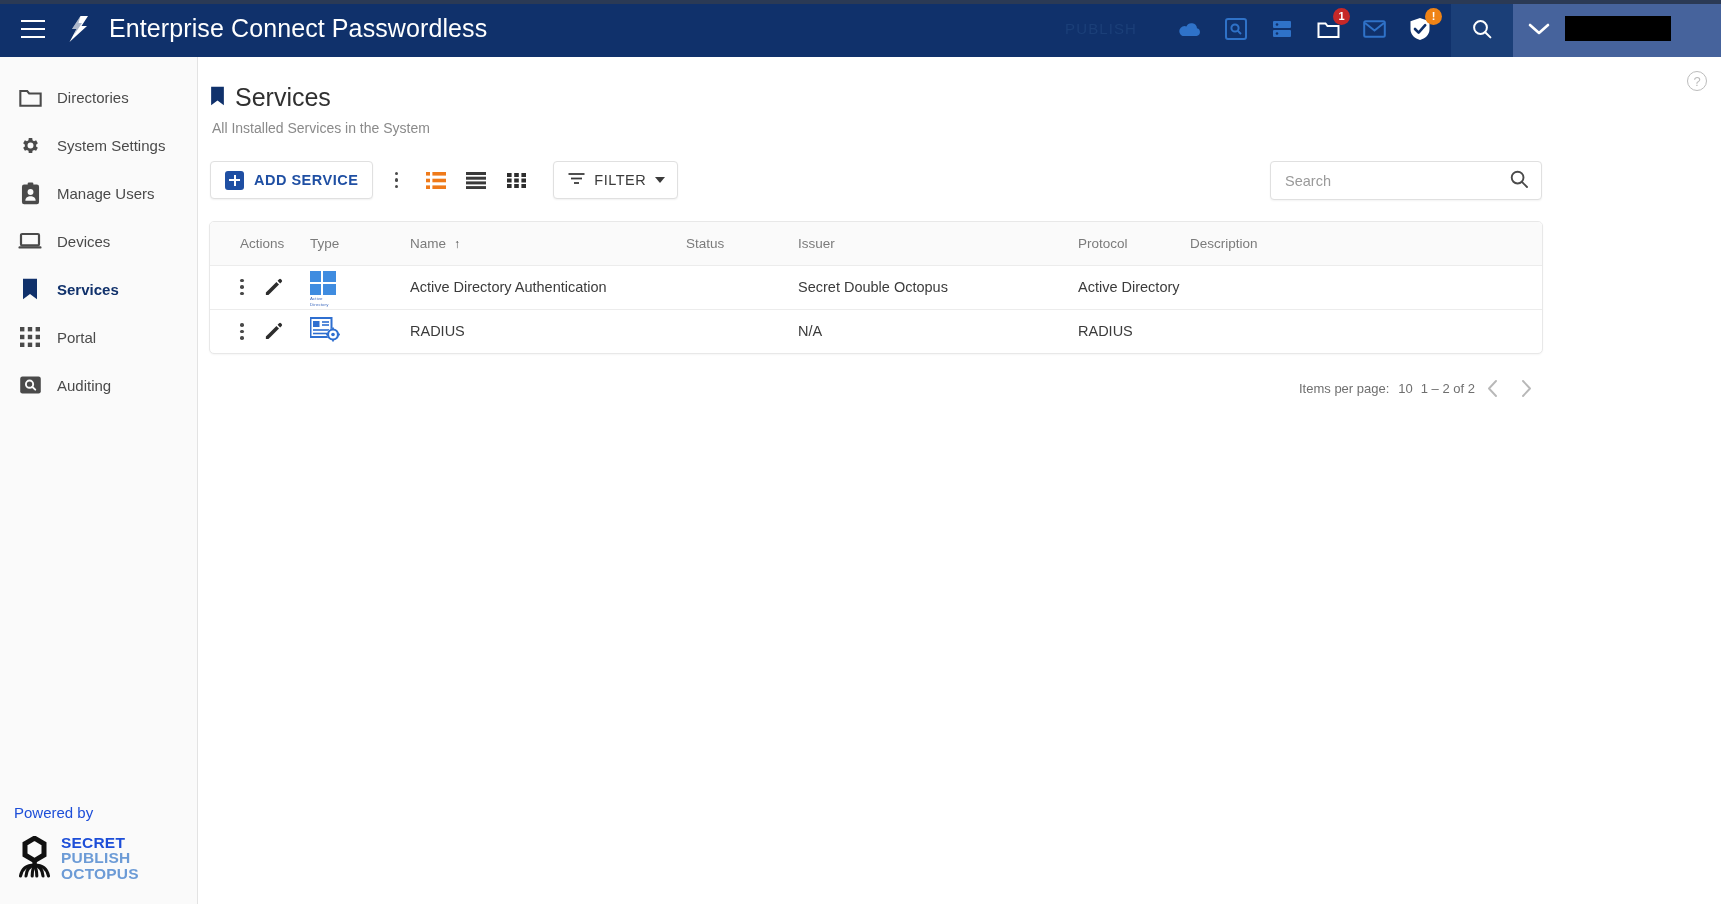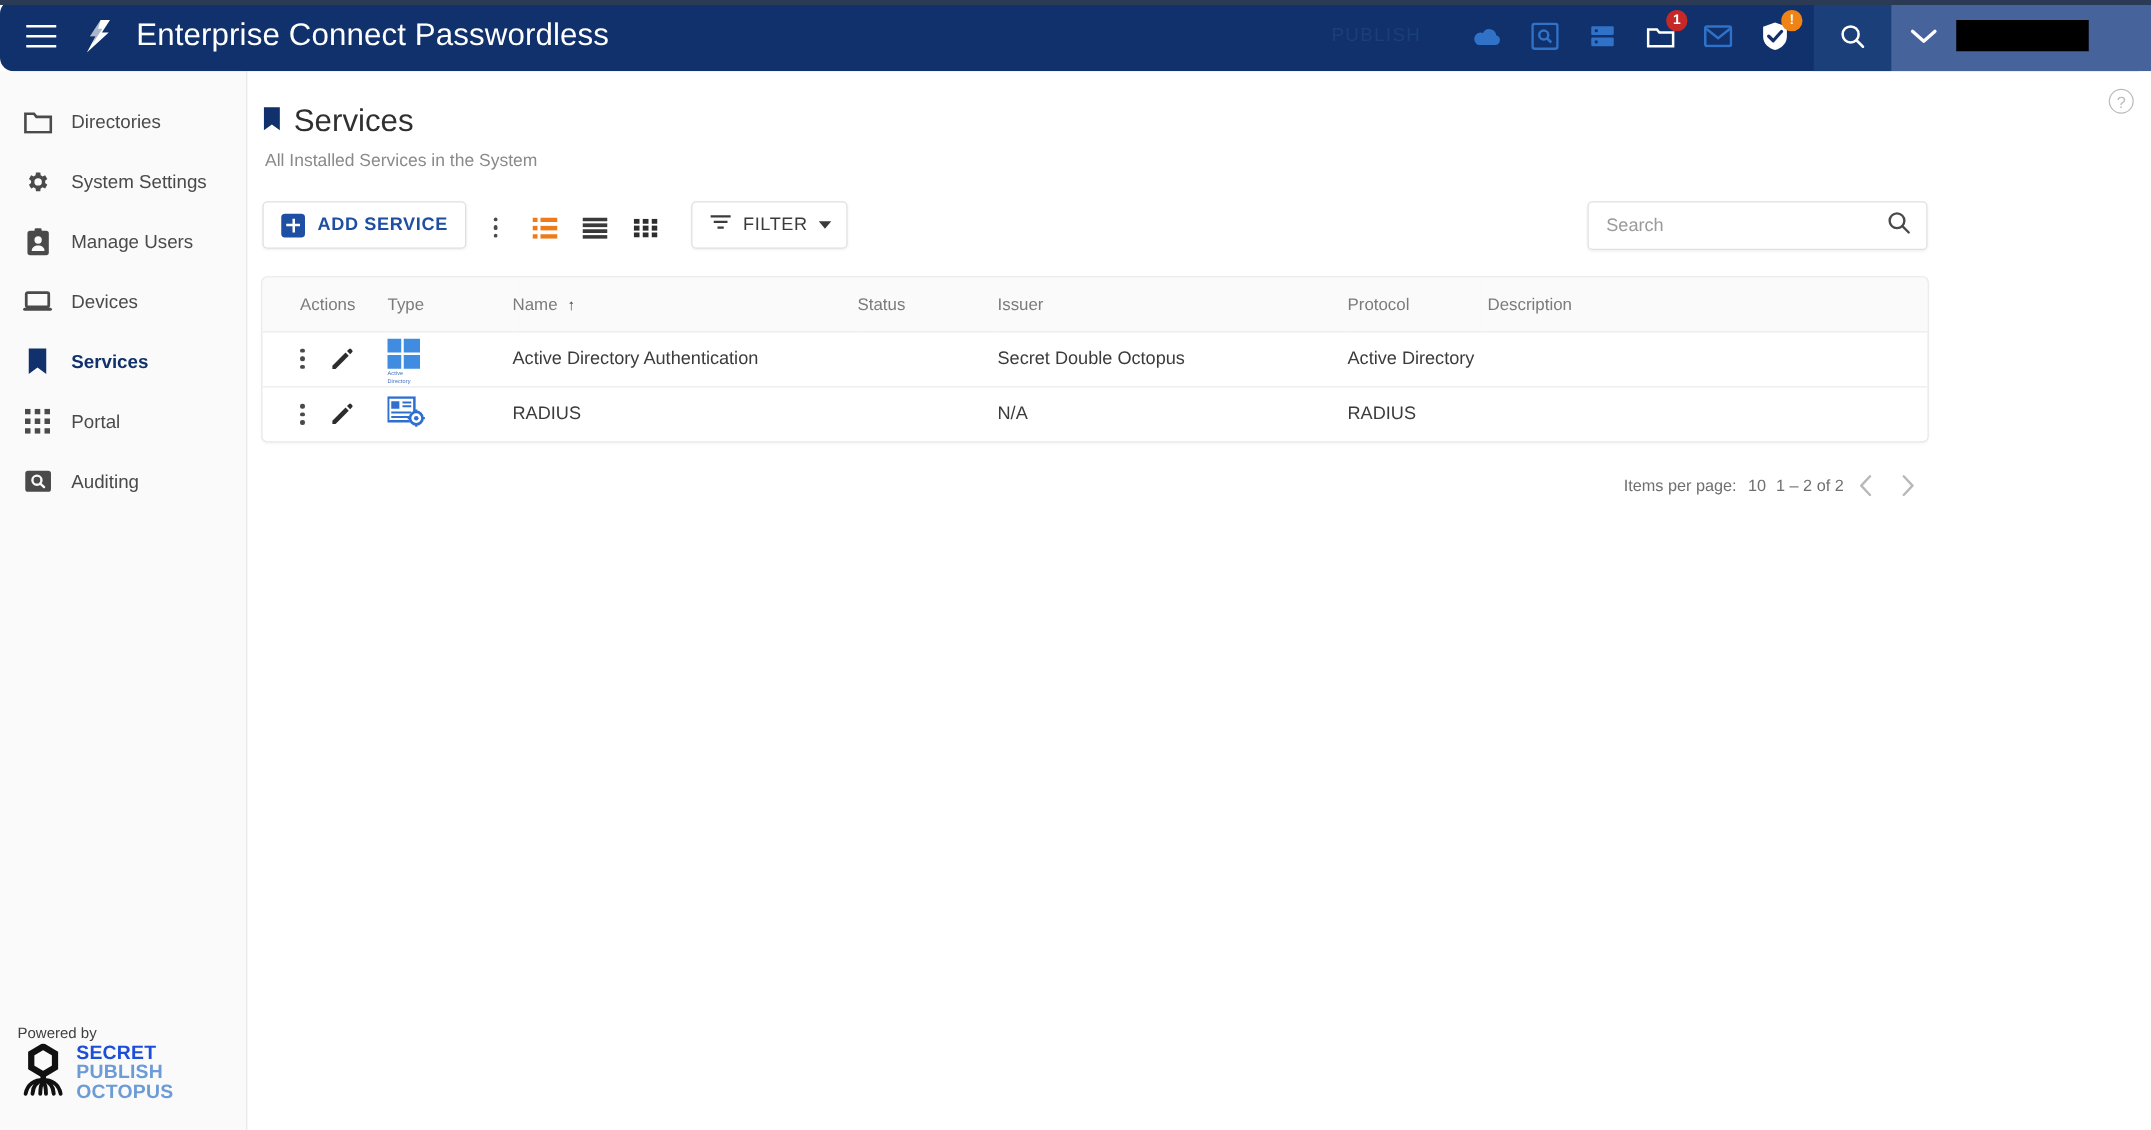--- a/index.html
+++ b/index.html
@@ -14,21 +14,20 @@
 
   
   .topbar {
     position: absolute;
     top: 0; left: 0;
     width: 1721px;
     height: 57px;
     background: #10316b;
     display: flex;
     align-items: center;
-    border-radius: 11px;
   }
   .topbar-strip-top {
     position: absolute;
     top: 0; left: 0;
     width: 1721px;
     height: 4px;
     background: #2b3a55;
   }
   .hamburger {
     width: 24px;
@@ -152,23 +151,23 @@
     flex: 0 0 auto;
   }
   .nav-item.active { color: #10316b; font-weight: 700; }
 
   .powered {
     position: absolute;
     bottom: 22px;
     left: 14px;
   }
   .powered-txt {
-    font-size: 12px;
-    color: #404040;
-    margin-bottom: 2px;
+    font-size: 15px;
+    color: #1d4ed8;
+    margin-bottom: 14px;
   }
   .sdo-logo { display: flex; align-items: flex-end; }
   .sdo-words { margin-left: 6px; line-height: 1.02; }
   .sdo-words div { font-size: 15.5px; font-weight: 700; letter-spacing: 0.2px; }
   .sdo-secret { color: #1d4ed8; }
   .sdo-double, .sdo-octopus { color: #6c9bd6; }
 
   
   .main {
     position: absolute;
@@ -204,21 +203,21 @@
     margin-left: 2px;
     font-size: 14px;
     color: #8a8a8a;
   }
 
   
   .toolbar {
     margin: 25px 0 0 12px;
     height: 38px;
     display: flex;
-    align-items: flex-end;
+    align-items: center;
     position: relative;
     width: 1332px;
   }
   .btn-white {
     height: 38px;
     background: #ffffff;
     border: 1px solid #e0e0e0;
     border-radius: 4px;
     display: flex;
     align-items: center;

